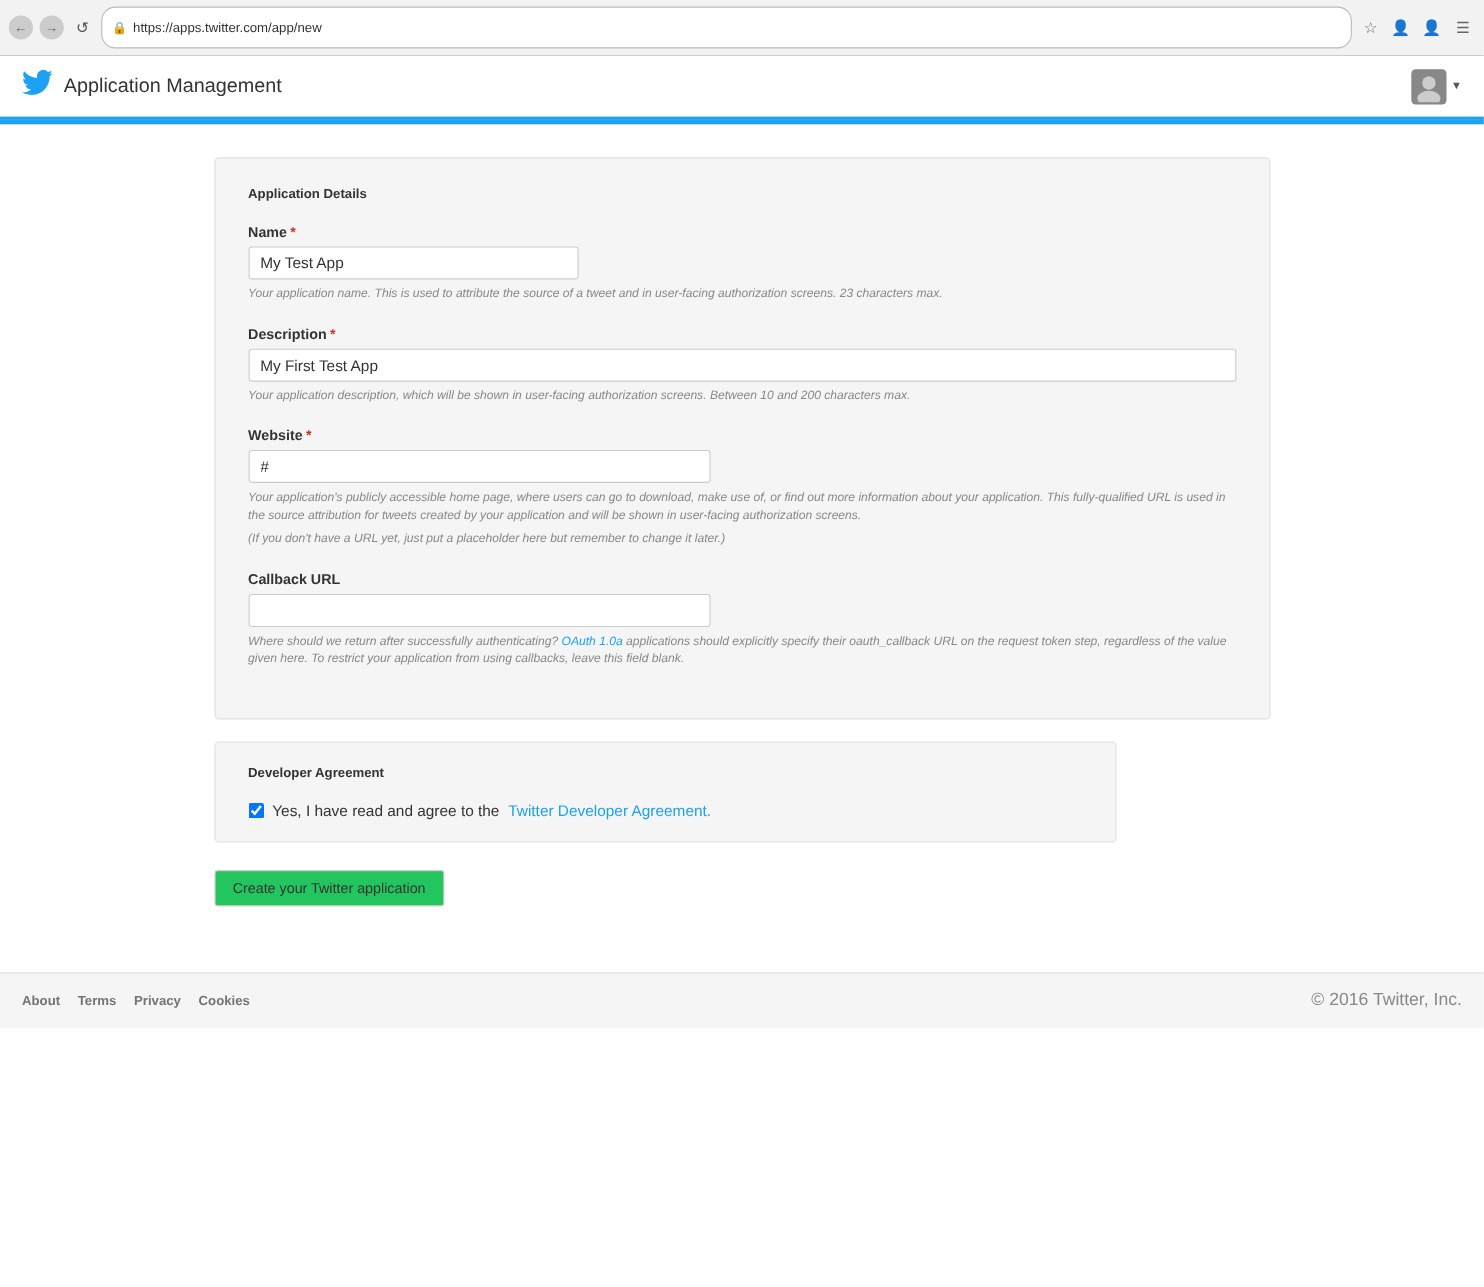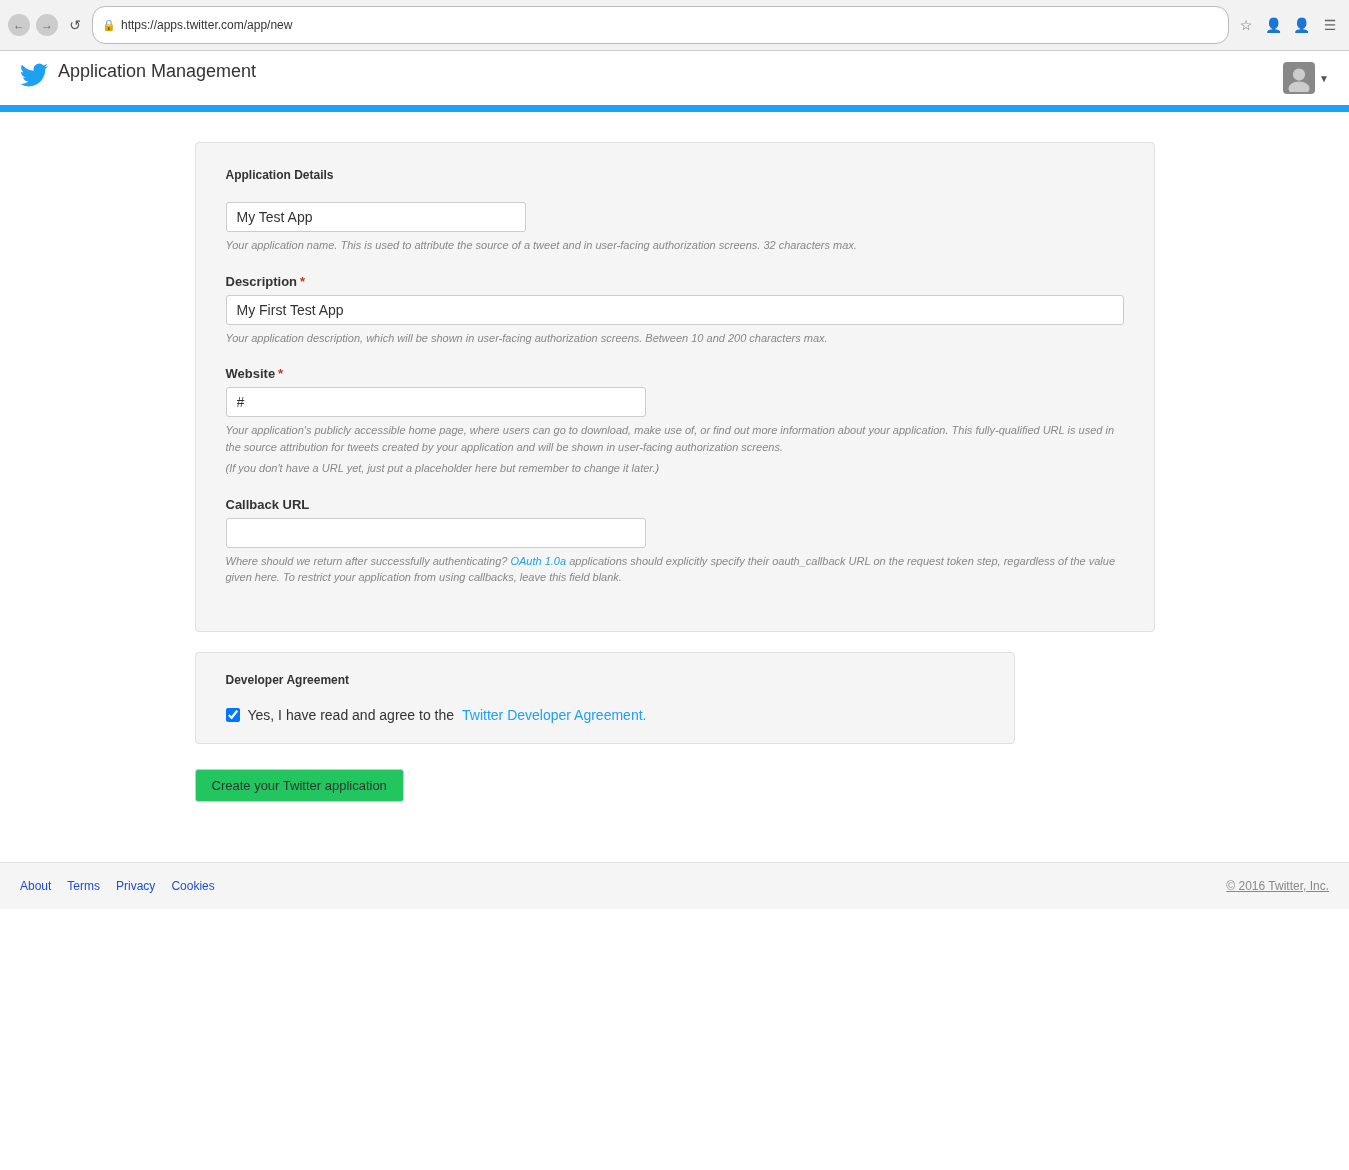--- a/index.html
+++ b/index.html
@@ -74,21 +74,21 @@
     .twitter-header {
       background: #fff;
       border-bottom: 3px solid #1da1f2;
       padding: 10px 20px;
       display: flex;
       align-items: center;
       justify-content: space-between;
     }
     .twitter-logo-area {
       display: flex;
-      align-items: flex-start;
+      align-items: center;
       gap: 10px;
     }
     .twitter-bird {
       color: #1da1f2;
       font-size: 24px;
     }
     .app-management-title {
       font-size: 18px;
       color: #333;
       font-weight: normal;
@@ -216,29 +216,29 @@
       font-size: 12px;
       color: #666;
     }
 
     .footer-links {
       display: flex;
       gap: 16px;
     }
 
     .footer-link {
-      color: #1d4ed8;
+      color: #737373;
       text-decoration: none;
       font-size: 12px;
+      font-weight: bold;
     }
 
     .copyright {
       color: #888;
-      font-size: 12px;
-      text-decoration: underline;
+      font-size: 16px;
     }
 
     
     .bird-svg {
       width: 28px; height: 28px;
     }
   </style>
 </head>
 <body>
 
@@ -283,22 +283,25 @@
 
 <div style="height:4px; background:#1da1f2;"></div>
 
 <div class="page-content">
 
   
   <div class="form-card">
     <div class="section-title">Application Details</div>
 
     <div class="form-group">
+      <label class="form-label">
+        <span>Name</span><span class="required-star">*</span>
+      </label>
       <input class="form-input name-input" type="text" value="My Test App" style="">
-      <p class="help-text">Your application name. This is used to attribute the source of a tweet and in user-facing authorization screens. 32 characters max.</p>
+      <p class="help-text">Your application name. This is used to attribute the source of a tweet and in user-facing authorization screens. 23 characters max.</p>
     </div>
 
     <div class="form-group">
       <label class="form-label">
         <span>Description</span><span class="required-star">*</span>
       </label>
       <input class="form-input" type="text" value="My First Test App" style="">
       <p class="help-text">Your application description, which will be shown in user-facing authorization screens. Between 10 and 200 characters max.</p>
     </div>
 

